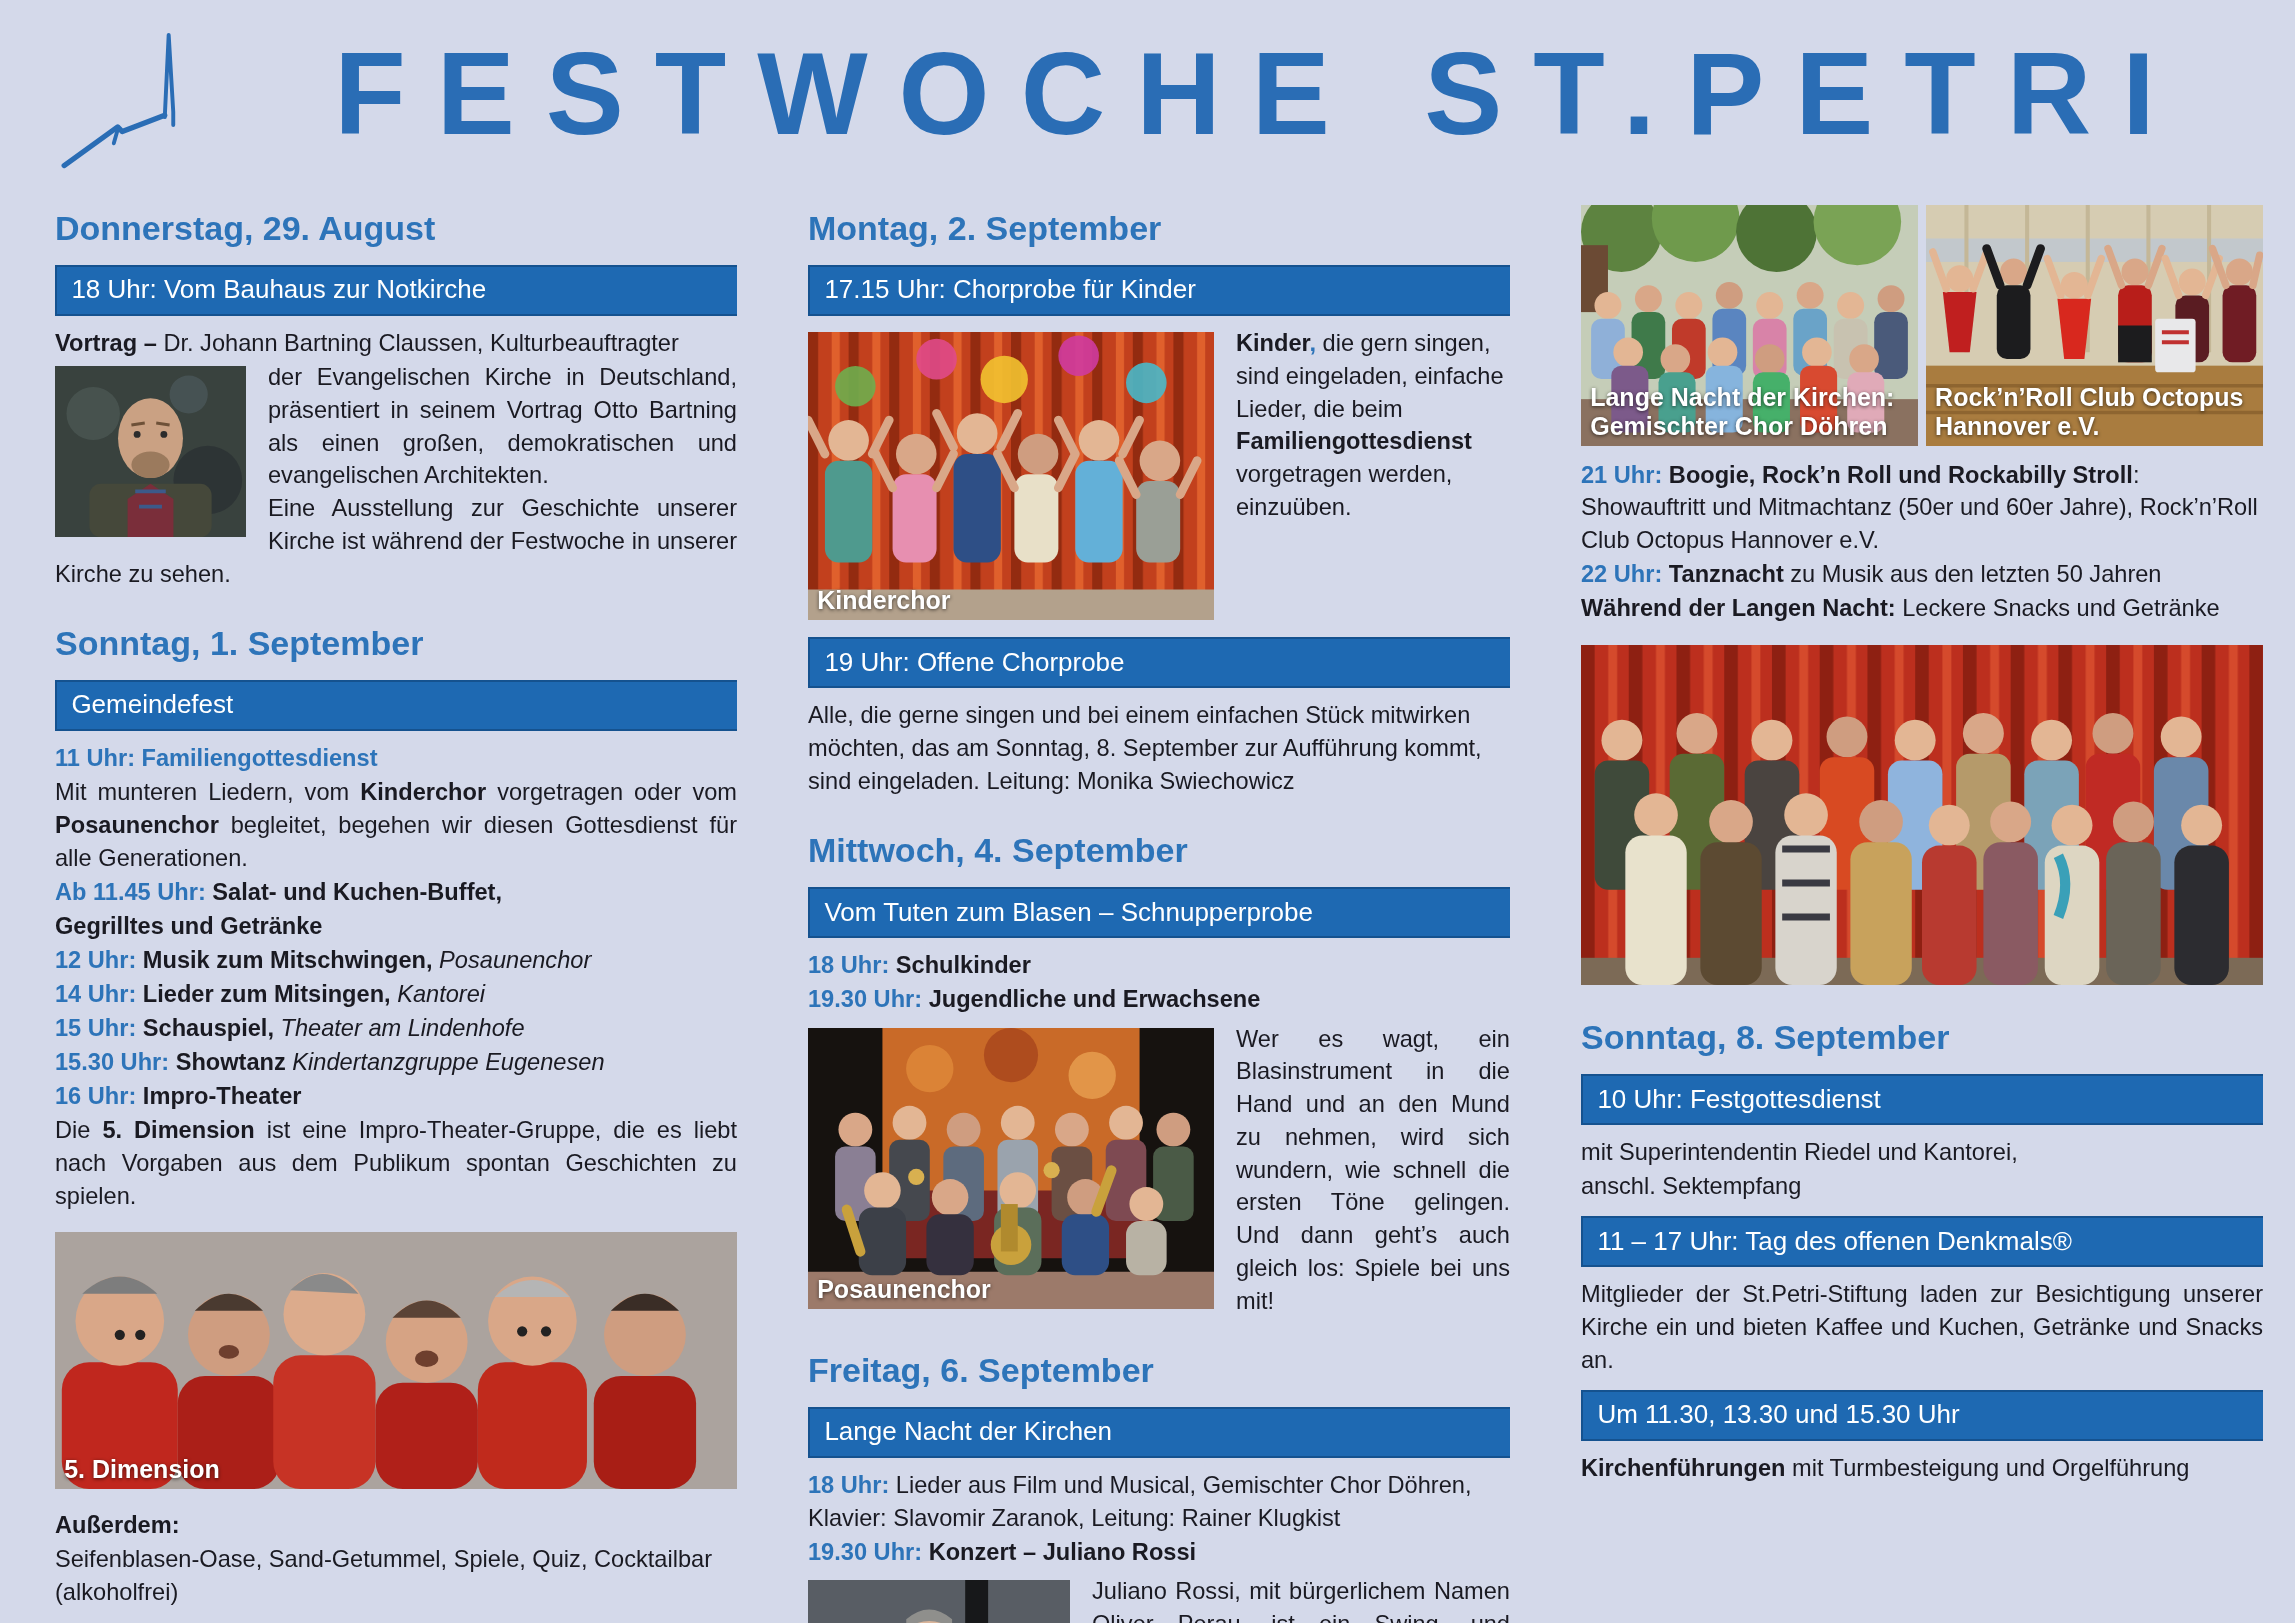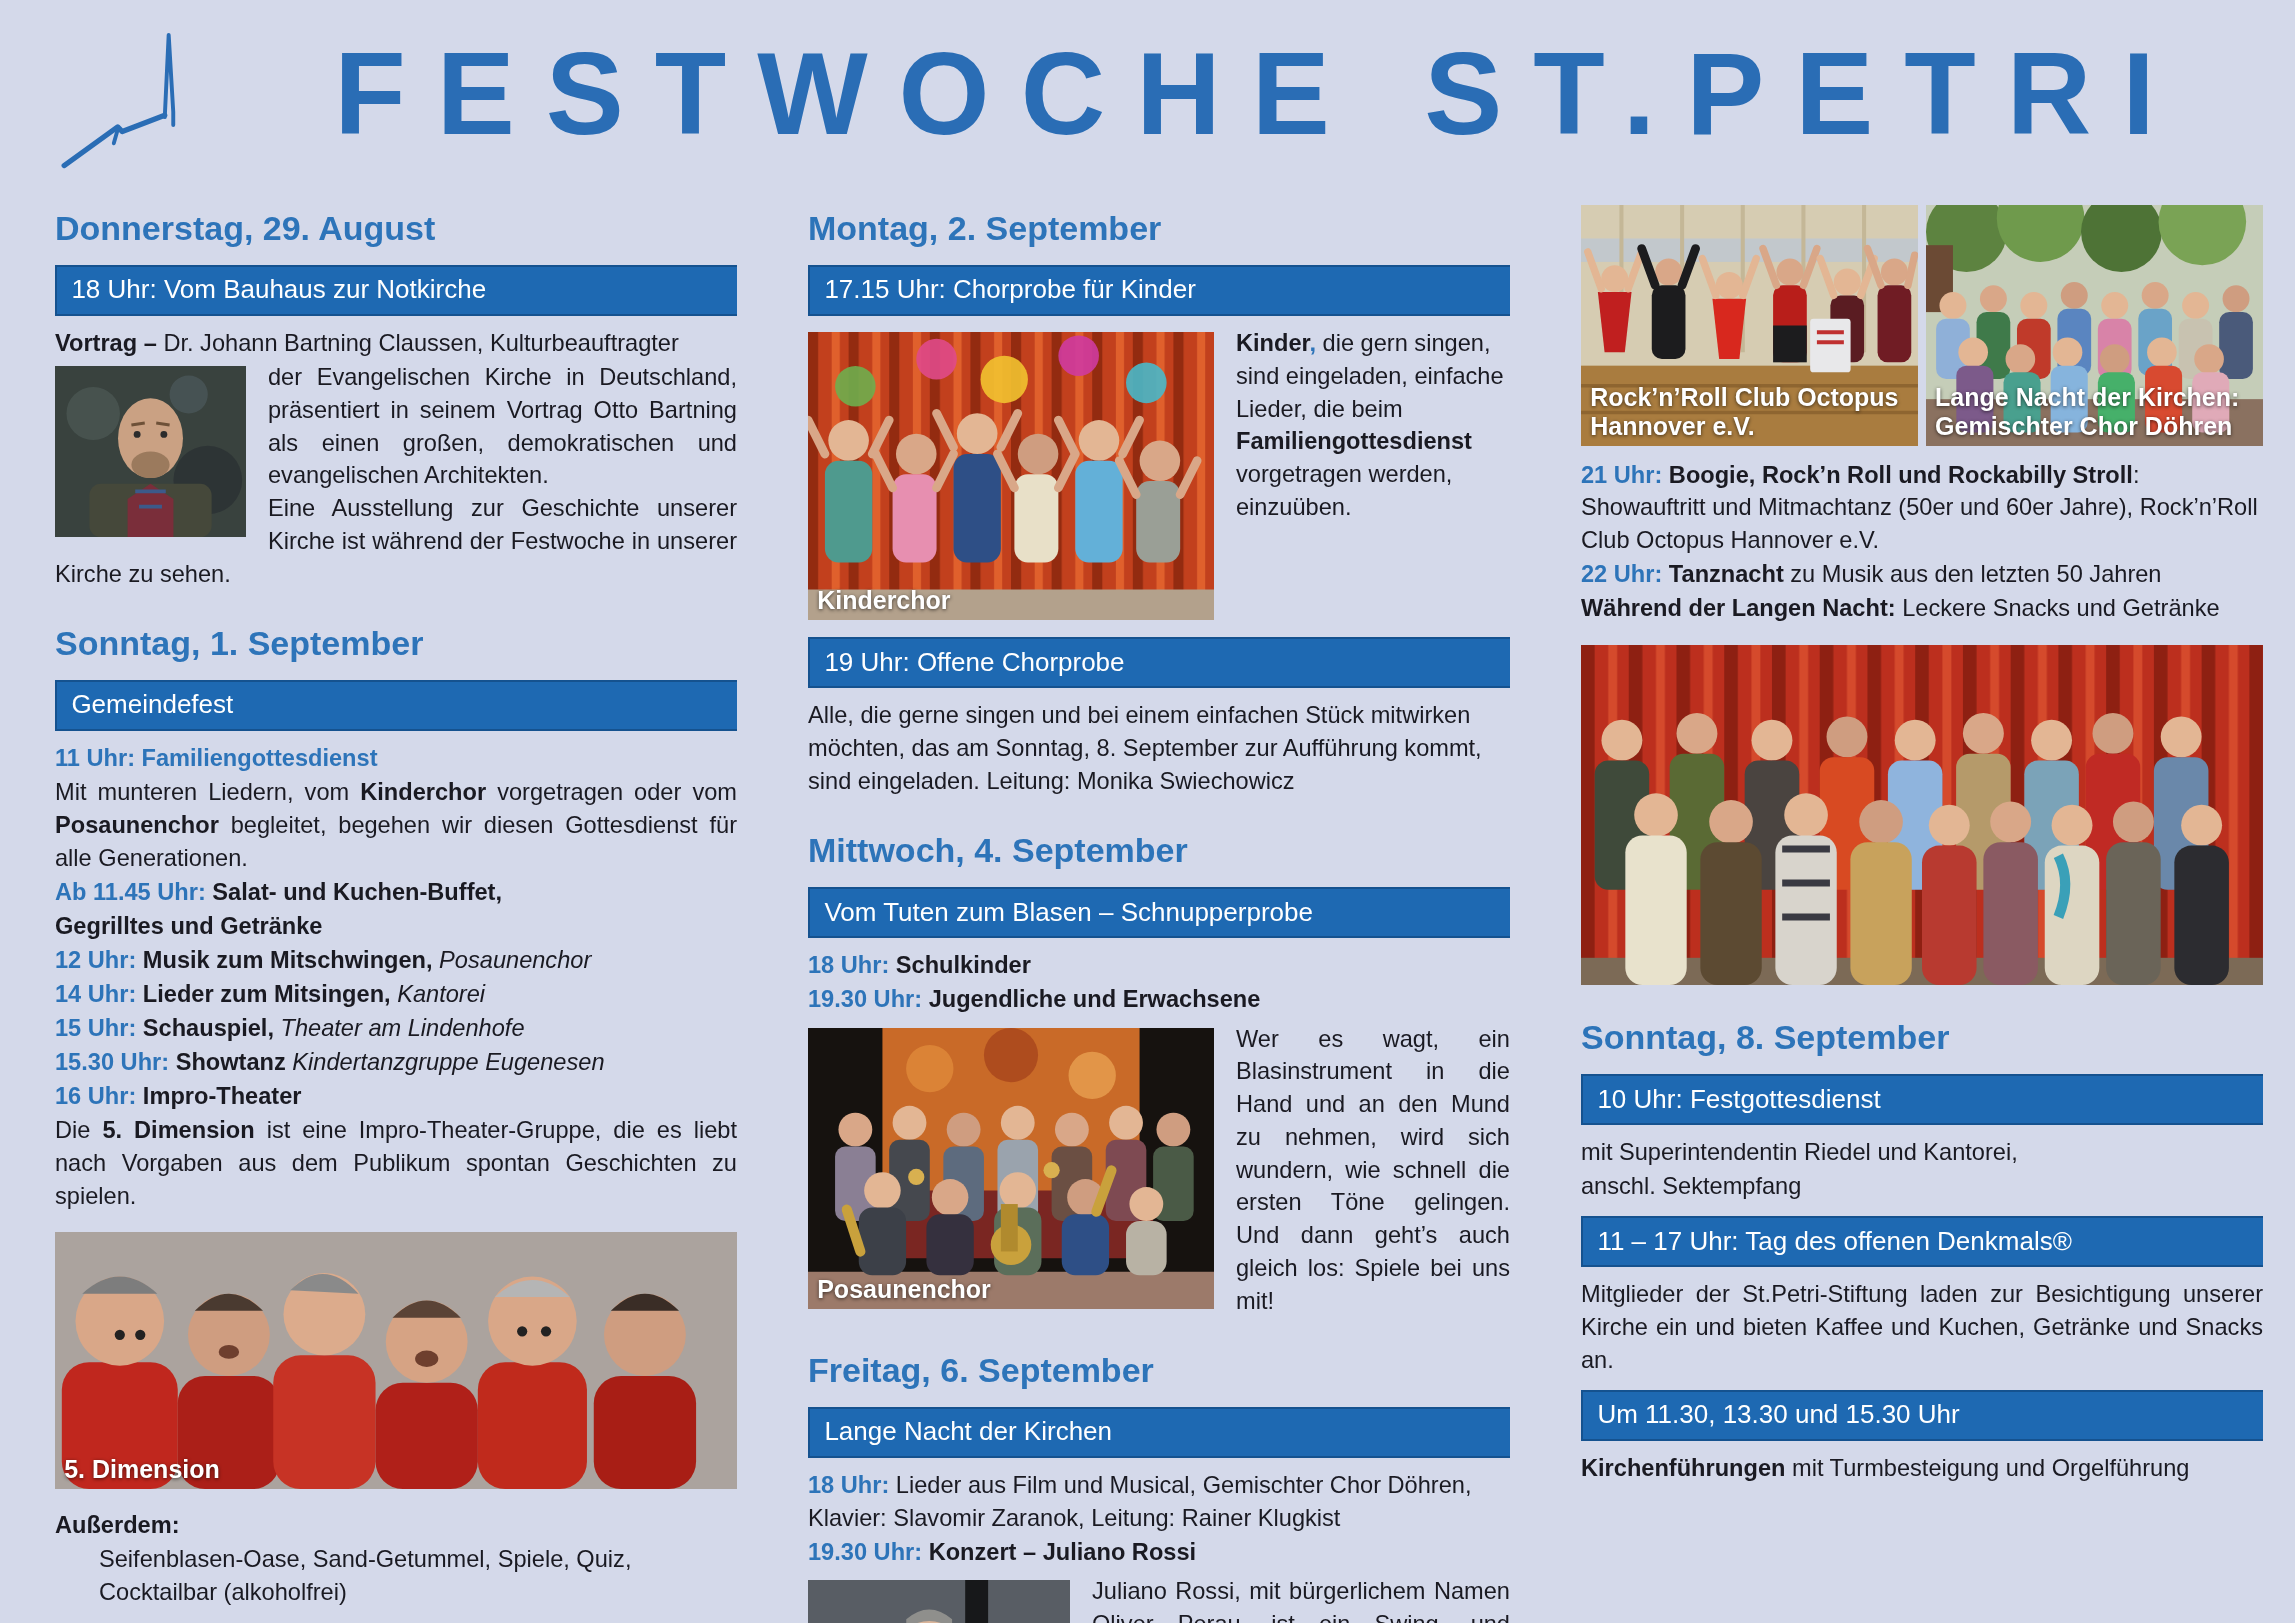--- a/index.html
+++ b/index.html
@@ -161,21 +161,21 @@
             <ellipse cx="51" cy="35" rx="3" ry="2" fill="#6e3f2e"></ellipse>
             <ellipse cx="109" cy="37" rx="3.4" ry="2.4" fill="#6e3f2e"></ellipse>
             <circle cx="137" cy="29" r="1.5" fill="#222"></circle>
               <circle cx="144" cy="29" r="1.5" fill="#222"></circle>
           </g>
         </svg>
         <div class="cap">5. Dimension</div>
       </div>
 
       <div class="line b mt30">Außerdem:</div>
-      <div class="para" style="text-align:left;margin-left:44px;">Seifenblasen-Oase, Sand-Getummel, Spiele, Quiz, Cocktailbar (alkoholfrei)</div>
+      <div class="para" style="text-align:left;">Seifenblasen-Oase, Sand-Getummel, Spiele, Quiz, Cocktailbar (alkoholfrei)</div>
     </div>
 
     <div class="col">
       <div class="day first">Montag, 2. September</div>
       <div class="bar">17.15 Uhr: Chorprobe für Kinder</div>
 
       <div class="clearfix">
         <div class="photo ph-l" style="width:406px;height:288px;">
           <svg viewBox="0 0 120 85" preserveAspectRatio="none">
             <defs>
@@ -316,57 +316,20 @@
             <path d="M40 89 L50 89 L50 92 L38 92 Z" fill="#0a0a0a"></path>
           </svg>
 
         </div>
         <div class="para">Juliano Rossi, mit bürgerlichem Namen Oliver Perau, ist ein Swing- und Jazzsänger aus Hannover. Seine Konzerte genießen echten Kultstatus und seine lockere Art des Entertainments ist ein echtes Erlebnis. Am Klavier Andreas Meyer.</div>
       </div>
     </div>
 
     <div class="col">
       <div class="photo-row">
-        <div class="photo" style="width:337px;height:241px;">
-          <svg viewBox="0 0 100 72" preserveAspectRatio="none">
-            <rect width="100" height="72" fill="#d6ccb2"></rect>
-            <rect y="10" width="100" height="7" fill="#c2c8cc"></rect>
-            <path d="M12 0 V44 M30 0 V44 M48 0 V44 M66 0 V44 M84 0 V44" stroke="#c4b797" stroke-width="1.2"></path>
-            <rect y="48" width="100" height="24" fill="#a97c3f"></rect>
-            <path d="M0 54 H100 M0 62 H100" stroke="#8e6530" stroke-width="1"></path>
-
-            <g stroke-linecap="round">
-              <circle cx="10" cy="22" r="4" fill="#e3b694"></circle>
-                <path d="M5 26 L15 26 L13 44 L7 44 Z" fill="#c01f1f"></path>
-              <path d="M6 25 L2 14 M14 25 L18 14" stroke="#e3b694" stroke-width="2.2"></path>
-              <circle cx="26" cy="20" r="4" fill="#d9a788"></circle>
-                <rect x="21" y="24" width="10" height="22" rx="3" fill="#1c1c1e"></rect>
-              <path d="M22 24 L18 13 M30 24 L34 13" stroke="#1c1c1e" stroke-width="2.6"></path>
-              <circle cx="44" cy="24" r="4" fill="#e3b694"></circle>
-                <path d="M39 28 L49 28 L47 46 L41 46 Z" fill="#d8281e"></path>
-              <path d="M40 27 L36 16 M48 27 L52 16" stroke="#e3b694" stroke-width="2.2"></path>
-              <circle cx="62" cy="20" r="4" fill="#d9a788"></circle>
-                <rect x="57" y="24" width="10" height="23" rx="3" fill="#b81e1a"></rect>
-              <rect x="57" y="36" width="10" height="11" fill="#1c1c1e"></rect>
-              <path d="M58 24 L54 13 M66 24 L70 13" stroke="#d9a788" stroke-width="2.2"></path>
-              <circle cx="79" cy="23" r="4" fill="#e3b694"></circle>
-                <rect x="74" y="27" width="10" height="20" rx="3" fill="#5a1c22"></rect>
-              <path d="M75 27 L71 16 M83 27 L87 16" stroke="#e3b694" stroke-width="2.2"></path>
-              <circle cx="93" cy="20" r="4" fill="#d9a788"></circle>
-                <rect x="88" y="24" width="10" height="23" rx="3" fill="#701c24"></rect>
-              <path d="M89 24 L85 13 M97 24 L99 15" stroke="#d9a788" stroke-width="2.2"></path>
-            </g>
-            <rect x="68" y="34" width="12" height="16" rx="1" fill="#e8e8ea"></rect>
-            <path d="M70 38 H78 M70 41 H78" stroke="#c03030" stroke-width="1.2"></path>
-          </svg>
-          <div class="cap">
-            <div>Rock’n’Roll Club Octopus</div>
-            <div>Hannover e.V.</div>
-          </div>
-        </div>
         <div class="photo" style="width:337px;height:241px;">
           <svg viewBox="0 0 100 72" preserveAspectRatio="none">
             <rect width="100" height="72" fill="#c5cdb8"></rect>
             <circle cx="12" cy="8" r="12" fill="#5d8340"></circle>
               <circle cx="34" cy="4" r="13" fill="#6f9a4c"></circle>
             <circle cx="58" cy="8" r="12" fill="#4e7336"></circle>
               <circle cx="82" cy="5" r="13" fill="#7aa355"></circle>
             <rect x="0" y="12" width="8" height="20" fill="#6b4a34"></rect>
             <rect y="58" width="100" height="14" fill="#8a7160"></rect>
 
@@ -399,20 +362,57 @@
                 <rect x="65" y="48" width="11" height="20" rx="3" fill="#d84a30"></rect>
               <circle cx="84" cy="46" r="4.4" fill="#d9a788"></circle>
                 <rect x="79" y="50" width="11" height="18" rx="3" fill="#e0aab8"></rect>
             </g>
           </svg>
           <div class="cap">
             <div>Lange Nacht der Kirchen:</div>
             <div>Gemischter Chor Döhren</div>
           </div>
         </div>
+        <div class="photo" style="width:337px;height:241px;">
+          <svg viewBox="0 0 100 72" preserveAspectRatio="none">
+            <rect width="100" height="72" fill="#d6ccb2"></rect>
+            <rect y="10" width="100" height="7" fill="#c2c8cc"></rect>
+            <path d="M12 0 V44 M30 0 V44 M48 0 V44 M66 0 V44 M84 0 V44" stroke="#c4b797" stroke-width="1.2"></path>
+            <rect y="48" width="100" height="24" fill="#a97c3f"></rect>
+            <path d="M0 54 H100 M0 62 H100" stroke="#8e6530" stroke-width="1"></path>
+
+            <g stroke-linecap="round">
+              <circle cx="10" cy="22" r="4" fill="#e3b694"></circle>
+                <path d="M5 26 L15 26 L13 44 L7 44 Z" fill="#c01f1f"></path>
+              <path d="M6 25 L2 14 M14 25 L18 14" stroke="#e3b694" stroke-width="2.2"></path>
+              <circle cx="26" cy="20" r="4" fill="#d9a788"></circle>
+                <rect x="21" y="24" width="10" height="22" rx="3" fill="#1c1c1e"></rect>
+              <path d="M22 24 L18 13 M30 24 L34 13" stroke="#1c1c1e" stroke-width="2.6"></path>
+              <circle cx="44" cy="24" r="4" fill="#e3b694"></circle>
+                <path d="M39 28 L49 28 L47 46 L41 46 Z" fill="#d8281e"></path>
+              <path d="M40 27 L36 16 M48 27 L52 16" stroke="#e3b694" stroke-width="2.2"></path>
+              <circle cx="62" cy="20" r="4" fill="#d9a788"></circle>
+                <rect x="57" y="24" width="10" height="23" rx="3" fill="#b81e1a"></rect>
+              <rect x="57" y="36" width="10" height="11" fill="#1c1c1e"></rect>
+              <path d="M58 24 L54 13 M66 24 L70 13" stroke="#d9a788" stroke-width="2.2"></path>
+              <circle cx="79" cy="23" r="4" fill="#e3b694"></circle>
+                <rect x="74" y="27" width="10" height="20" rx="3" fill="#5a1c22"></rect>
+              <path d="M75 27 L71 16 M83 27 L87 16" stroke="#e3b694" stroke-width="2.2"></path>
+              <circle cx="93" cy="20" r="4" fill="#d9a788"></circle>
+                <rect x="88" y="24" width="10" height="23" rx="3" fill="#701c24"></rect>
+              <path d="M89 24 L85 13 M97 24 L99 15" stroke="#d9a788" stroke-width="2.2"></path>
+            </g>
+            <rect x="68" y="34" width="12" height="16" rx="1" fill="#e8e8ea"></rect>
+            <path d="M70 38 H78 M70 41 H78" stroke="#c03030" stroke-width="1.2"></path>
+          </svg>
+          <div class="cap">
+            <div>Rock’n’Roll Club Octopus</div>
+            <div>Hannover e.V.</div>
+          </div>
+        </div>
       </div>
 
       <div class="para mt20" style="text-align:left;">
         <span class="t">21 Uhr: </span><span class="b">Boogie, Rock’n Roll und Rockabilly Stroll</span><span>: Showauftritt und Mitmachtanz (50er und 60er Jahre), Rock’n’Roll Club Octopus Hannover e.V.</span>
       </div>
       <div class="line">
         <span class="t">22 Uhr: </span><span class="b">Tanznacht</span><span> zu Musik aus den letzten 50 Jahren</span>
       </div>
       <div class="line">
         <span class="b">Während der Langen Nacht:</span><span> Leckere Snacks und Getränke</span>

